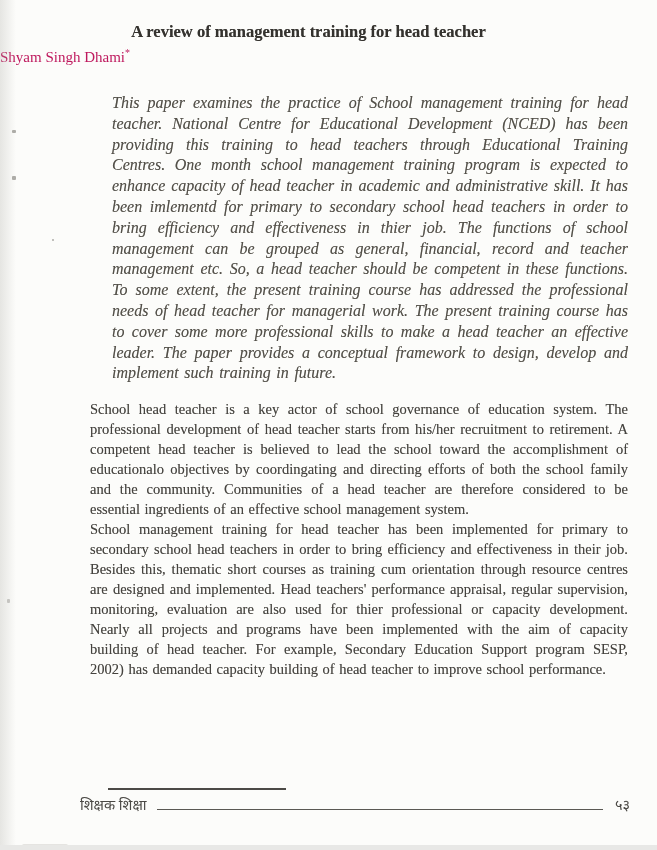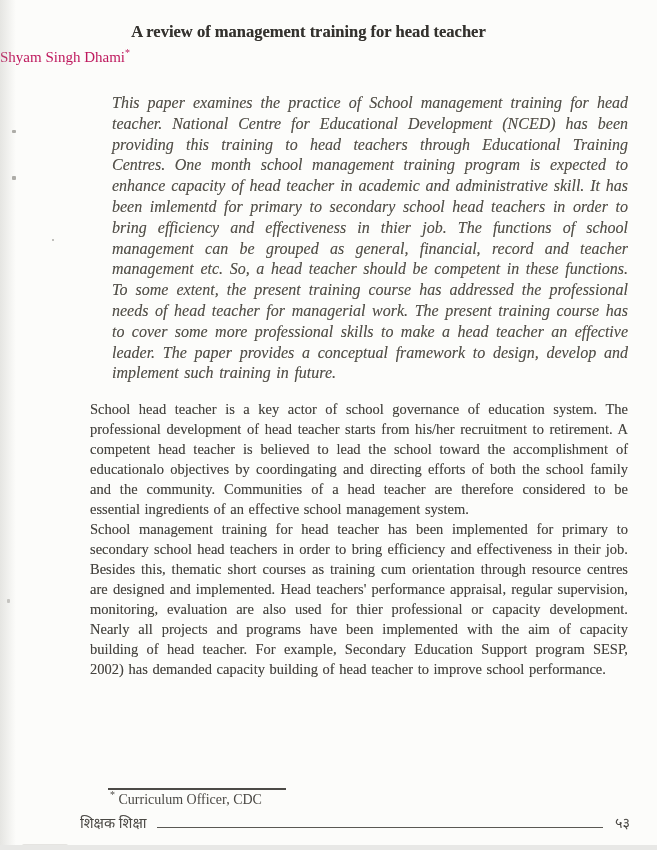--- a/index.html
+++ b/index.html
@@ -127,22 +127,20 @@
     <p class="abstract-body">This paper examines the practice of School management training for head teacher. National Centre for Educational Development (NCED) has been providing this training to head teachers through Educational Training Centres. One month school management training program is expected to enhance capacity of head teacher in academic and administrative skill. It has been imlementd for primary to secondary school head teachers in order to bring efficiency and effectiveness in thier job. The functions of school management can be grouped as general, financial, record and teacher management etc. So, a head teacher should be competent in these functions. To some extent, the present training course has addressed the professional needs of head teacher for managerial work. The present training course has to cover some more professional skills to make a head teacher an effective leader. The paper provides a conceptual framework to design, develop and implement such training in future.</p>
   </section>
 
   <section class="introduction">
     <p class="body-para">School head teacher is a key actor of school governance of education system. The professional development of head teacher starts from his/her recruitment to retirement. A competent head teacher is believed to lead the school toward the accomplishment of educationalo objectives by coordingating and directing efforts of both the school family and the community. Communities of a head teacher are therefore considered to be essential ingredients of an effective school management system.</p>
     <p class="body-para">School management training for head teacher has been implemented for primary to secondary school head teachers in order to bring efficiency and effectiveness in their job. Besides this, thematic short courses as training cum orientation through resource centres are designed and implemented. Head teachers' performance appraisal, regular supervision, monitoring, evaluation are also used for thier professional or capacity development. Nearly all projects and programs have been implemented with the aim of capacity building of head teacher. For example, Secondary Education Support program SESP, 2002) has demanded capacity building of head teacher to improve school performance.</p>
   </section>
 
   <div class="footnote-area">
     <div class="footnote-rule"></div>
-    <div class="footnote"><sup>*</sup> <span>Curriculum Officer, CDC</span>
-    </div>
     <div class="footer-line">
       <span class="journal">शिक्षक शिक्षा</span>
       <span class="footer-rule"></span>
       <span class="pageno">५३</span>
     </div>
   </div>
 
 </div>
 
 </body></html>

